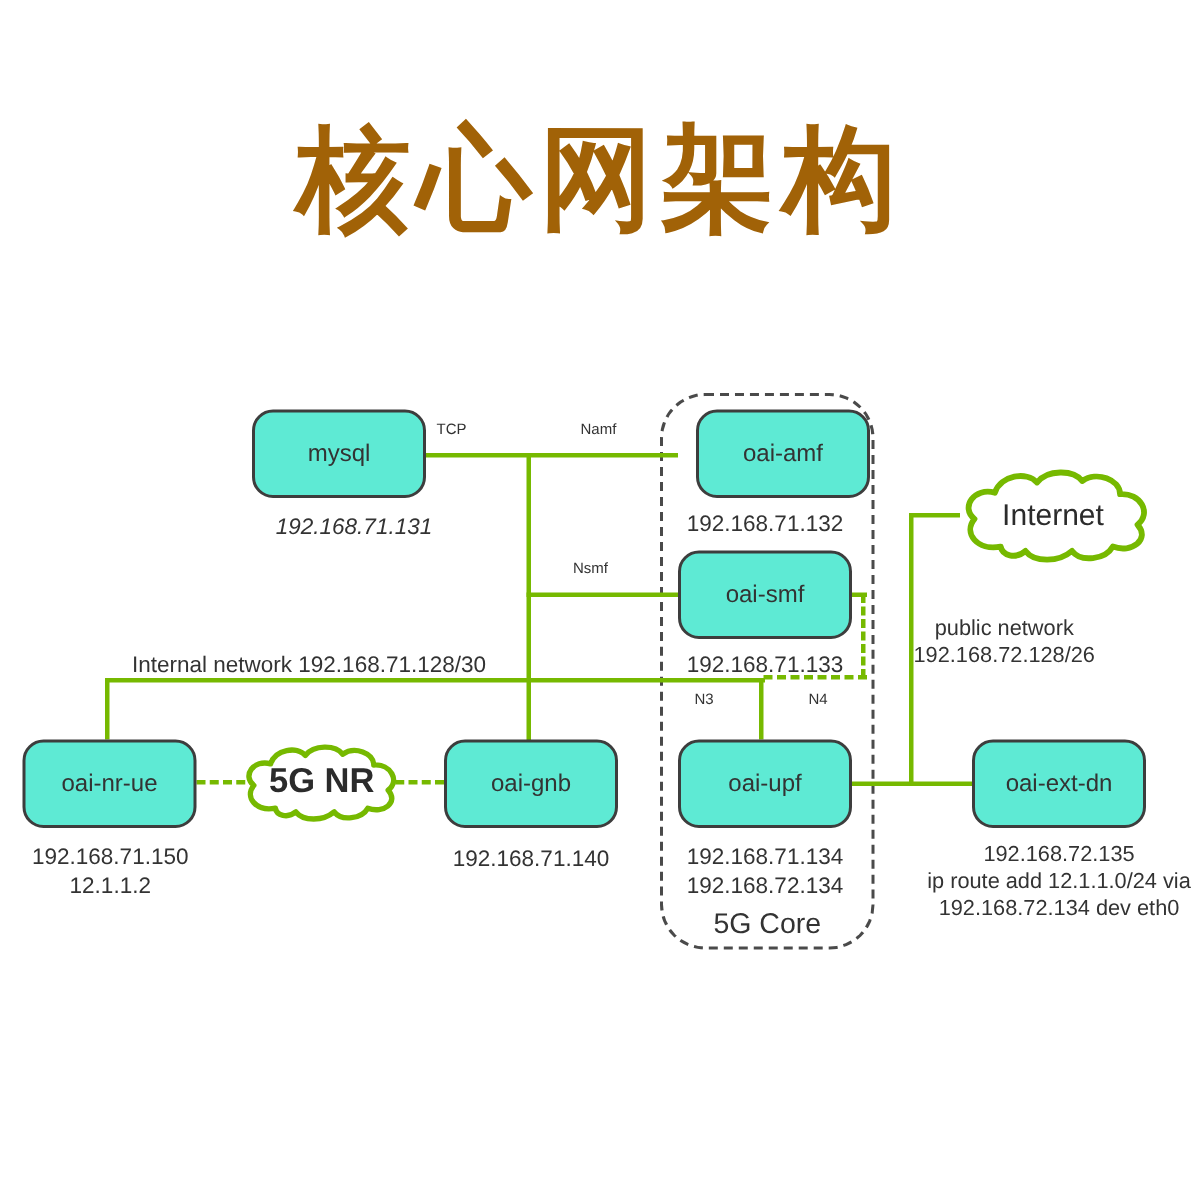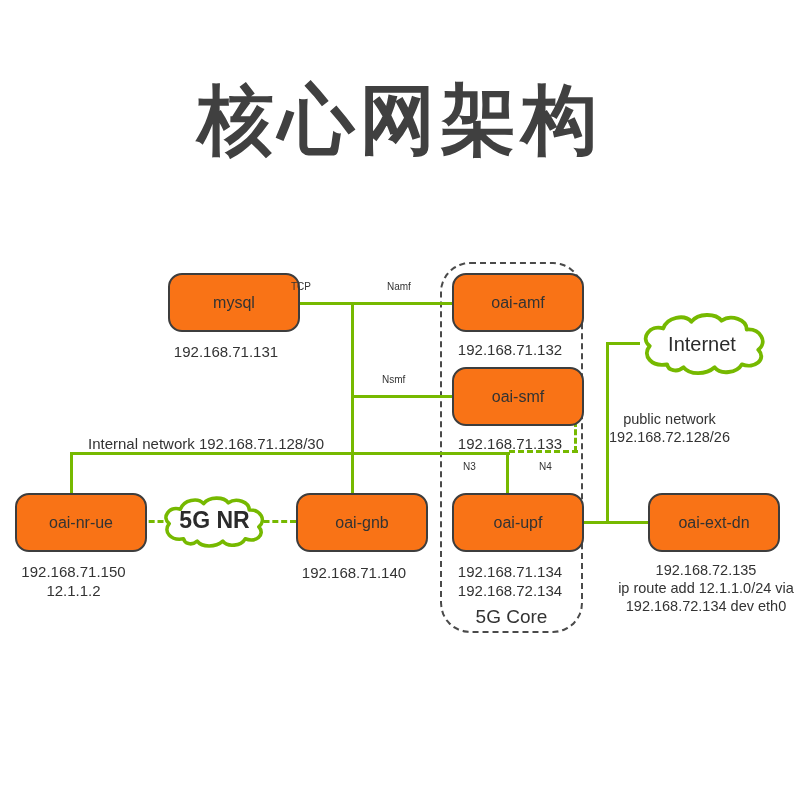--- a/index.html
+++ b/index.html
@@ -3,26 +3,26 @@
 <meta charset="utf-8">
 <style>
   html,body{margin:0;padding:0;background:#ffffff;}
   #canvas{
     position:relative;width:800px;height:800px;background:#ffffff;overflow:hidden;
     font-family:"Liberation Sans", sans-serif;color:#333333;
   }
   
   #title{
     position:absolute;top:78px;left:0;width:800px;text-align:center;
-    font-size:76px;font-weight:900;color:#404040;letter-spacing:5px;line-height:1.1;
+    font-size:76px;font-weight:900;color:#a16207;letter-spacing:5px;line-height:1.1;
     font-family:"Liberation Sans", sans-serif;
   }
   
   .node{
-    position:absolute;width:132px;height:59px;background:#f97316;
+    position:absolute;width:116px;height:59px;background:#5eead4;
     border:2px solid #3d3d3d;border-radius:14px;box-sizing:border-box;
     display:flex;align-items:center;justify-content:center;
     font-size:16px;color:#333;z-index:2;
   }
   
   .txt{position:absolute;color:#333;z-index:2;}
   .ctr{text-align:center;}
   .ip{font-size:15px;line-height:19px;}
   .iface{font-size:10px;}
   
@@ -58,40 +58,40 @@
   <div class="ln" style="left:606px;top:342px;width:34px;height:3px;"></div>
 
   <div class="dh" style="left:131px;top:520px;width:165px;"></div>
   <div class="dh" style="left:566px;top:395px;width:12px;"></div>
   <div class="dv" style="left:574px;top:396px;height:56px;"></div>
   <div class="dh" style="left:509px;top:450px;width:69px;"></div>
 
   <div class="node" style="left:168px;top:273px;">
     <span>mysql</span>
   </div>
-  <div class="node" style="left:452px;top:273px;">
+  <div class="node" style="left:464px;top:273px;">
     <span>oai-amf</span>
   </div>
   <div class="node" style="left:452px;top:367px;">
     <span>oai-smf</span>
   </div>
   <div class="node" style="left:15px;top:493px;">
     <span>oai-nr-ue</span>
   </div>
   <div class="node" style="left:296px;top:493px;">
     <span>oai-gnb</span>
   </div>
   <div class="node" style="left:452px;top:493px;">
     <span>oai-upf</span>
   </div>
   <div class="node" style="left:648px;top:493px;">
     <span>oai-ext-dn</span>
   </div>
 
-  <div class="txt ip ctr" style="left:126px;top:342px;width:200px;">
+  <div class="txt ip ctr" style="left:136px;top:342px;width:200px;font-style:italic;">
     <div>192.168.71.131</div>
   </div>
   <div class="txt ip ctr" style="left:410px;top:340px;width:200px;">
     <div>192.168.71.132</div>
   </div>
   <div class="txt ip ctr" style="left:410px;top:434px;width:200px;">
     <div>192.168.71.133</div>
   </div>
   <div class="txt ip ctr" style="left:0px;top:562px;width:147px;">
     <div>192.168.71.150</div>

